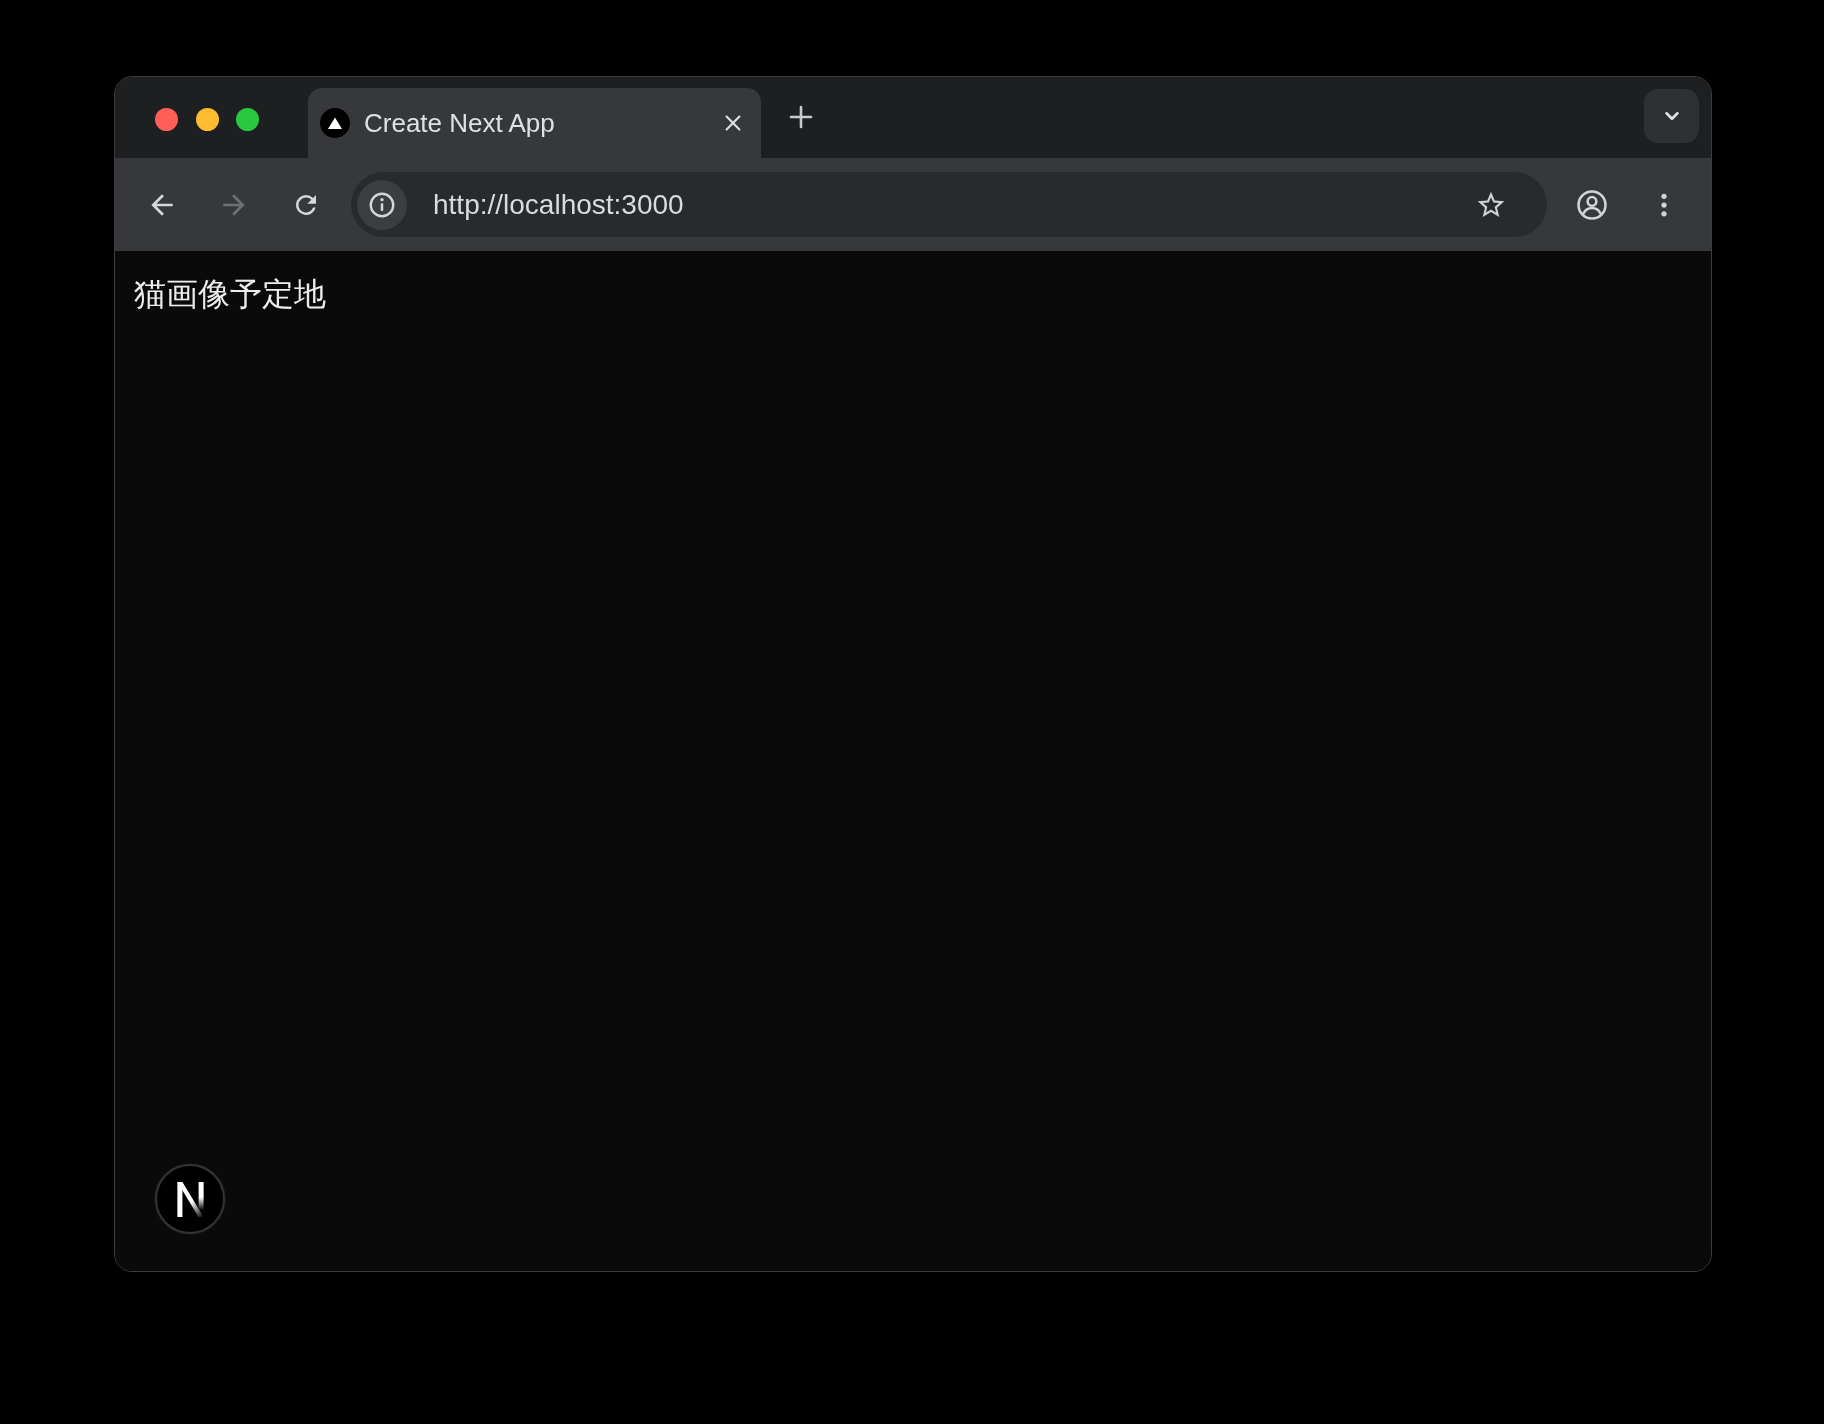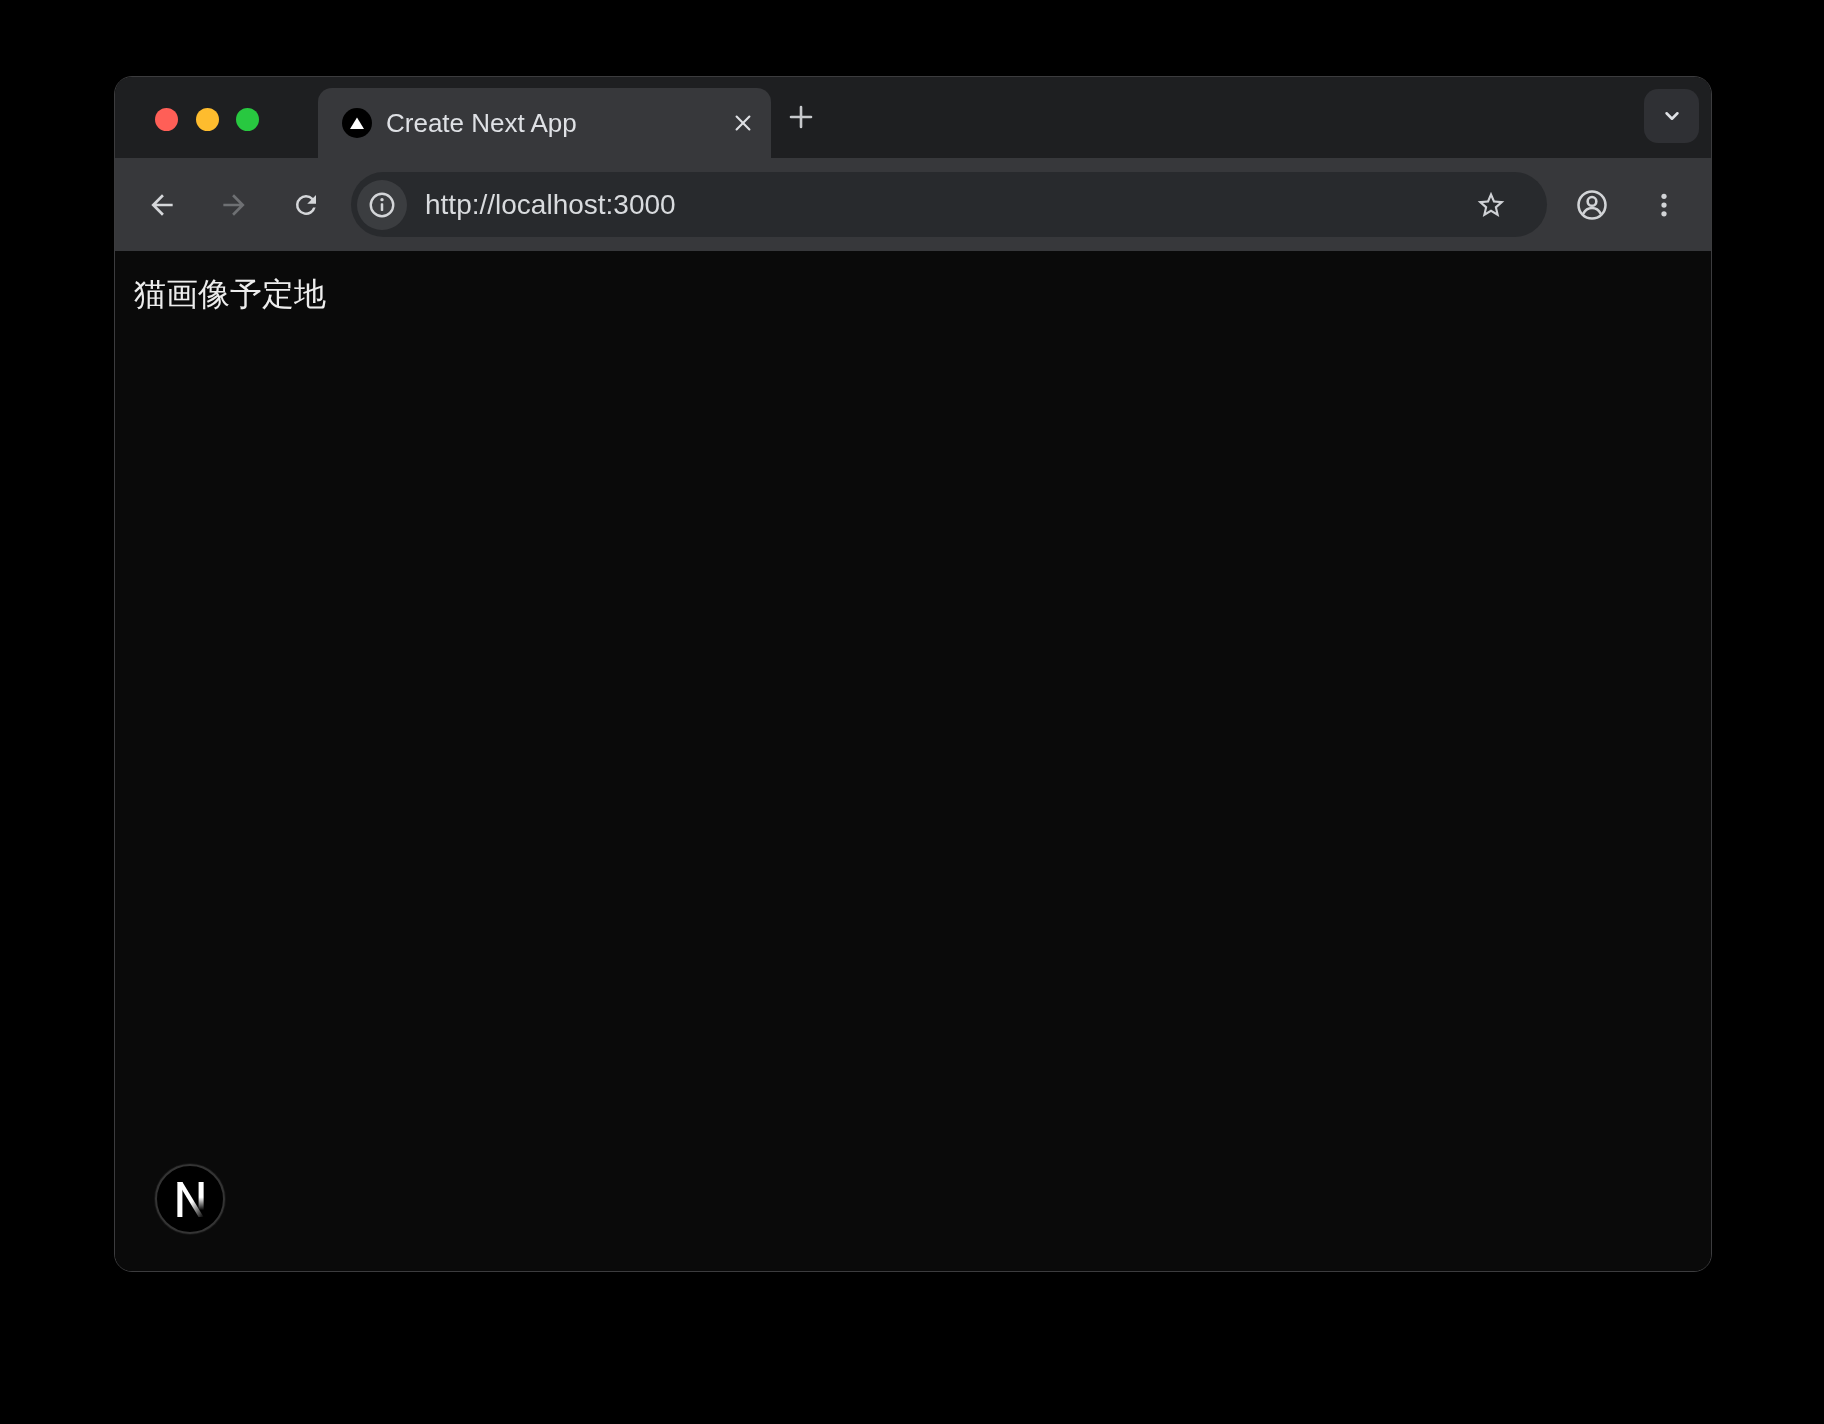--- a/index.html
+++ b/index.html
@@ -44,26 +44,26 @@
     height:81px;flex:none;
     background:var(--tabstrip_bg);
     position:relative;
   }
   .traffic{position:absolute;top:31px;width:23px;height:23px;border-radius:50%;}
   .traffic.red{left:40px;background:var(--traffic_red);}
   .traffic.yellow{left:81px;background:var(--traffic_yellow);}
   .traffic.green{left:121px;background:var(--traffic_green);}
 
   .tab{
-    position:absolute;left:203px;top:11px;
+    position:absolute;left:193px;top:11px;
     width:453px;height:70px;
     background:var(--toolbar_bg);
     border-radius:14px 14px 0 0;
     display:flex;align-items:center;
-    padding:0 10px 0 24px;box-sizing:border-box;
+    padding:0 10px 0 12px;box-sizing:border-box;
   }
   .favicon{
     flex:none;width:30px;height:30px;border-radius:50%;
     background:#000;display:grid;place-items:center;
   }
   .tab-title{
     flex:1;margin-left:14px;
     font-size:26px;color:var(--text_primary);
     white-space:nowrap;overflow:hidden;
   }
@@ -96,21 +96,21 @@
     background:var(--urlbar_bg);
     display:flex;align-items:center;
     padding:0 36px 0 6px;box-sizing:border-box;
     min-width:0;
   }
   .site-info-chip{
     flex:none;width:50px;height:50px;border-radius:50%;
     background:var(--chip_bg);
   }
   .url-text{
-    margin-left:18px;
+    margin-left:26px;
     font-size:28px;color:var(--url_text);
     white-space:nowrap;overflow:hidden;
   }
   .urlbar-spacer{flex:1;}
   .star-btn{width:40px;height:40px;flex:none;}
 
   
   .content{
     flex:1;background:var(--content_bg);
     position:relative;overflow:hidden;

